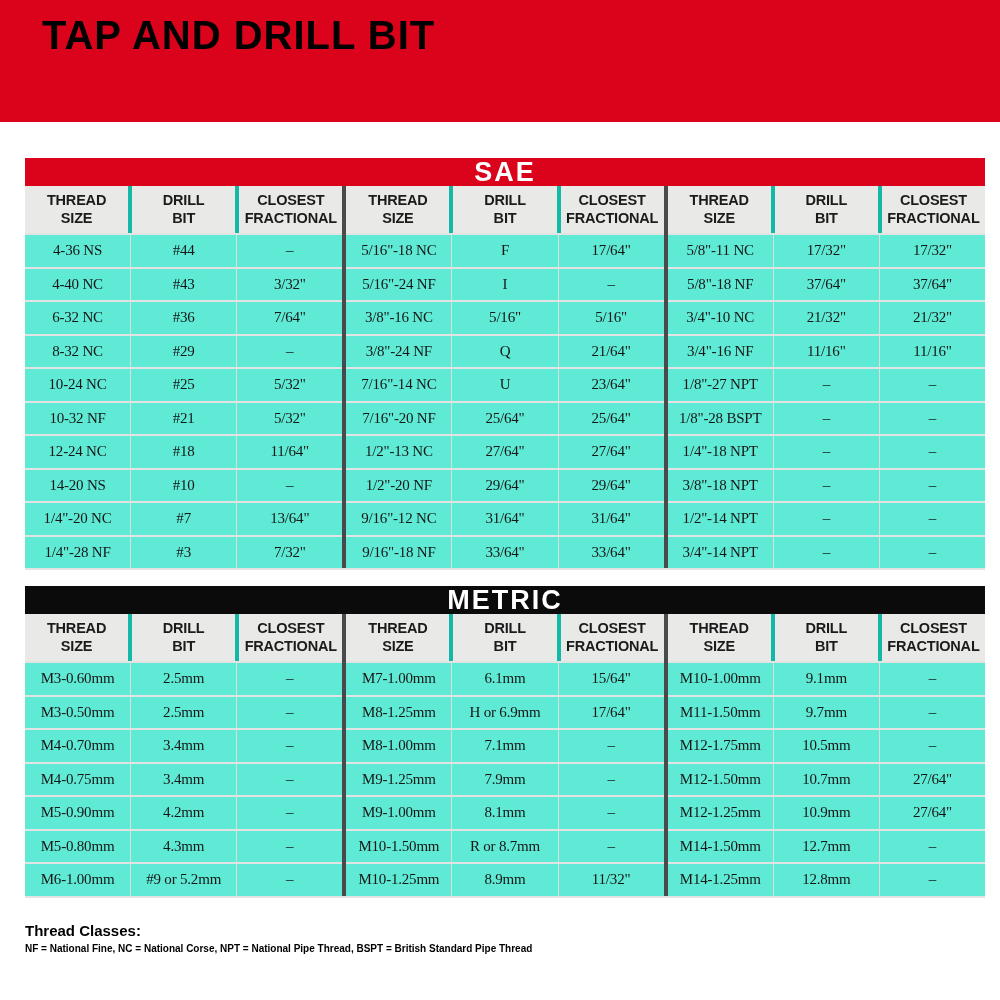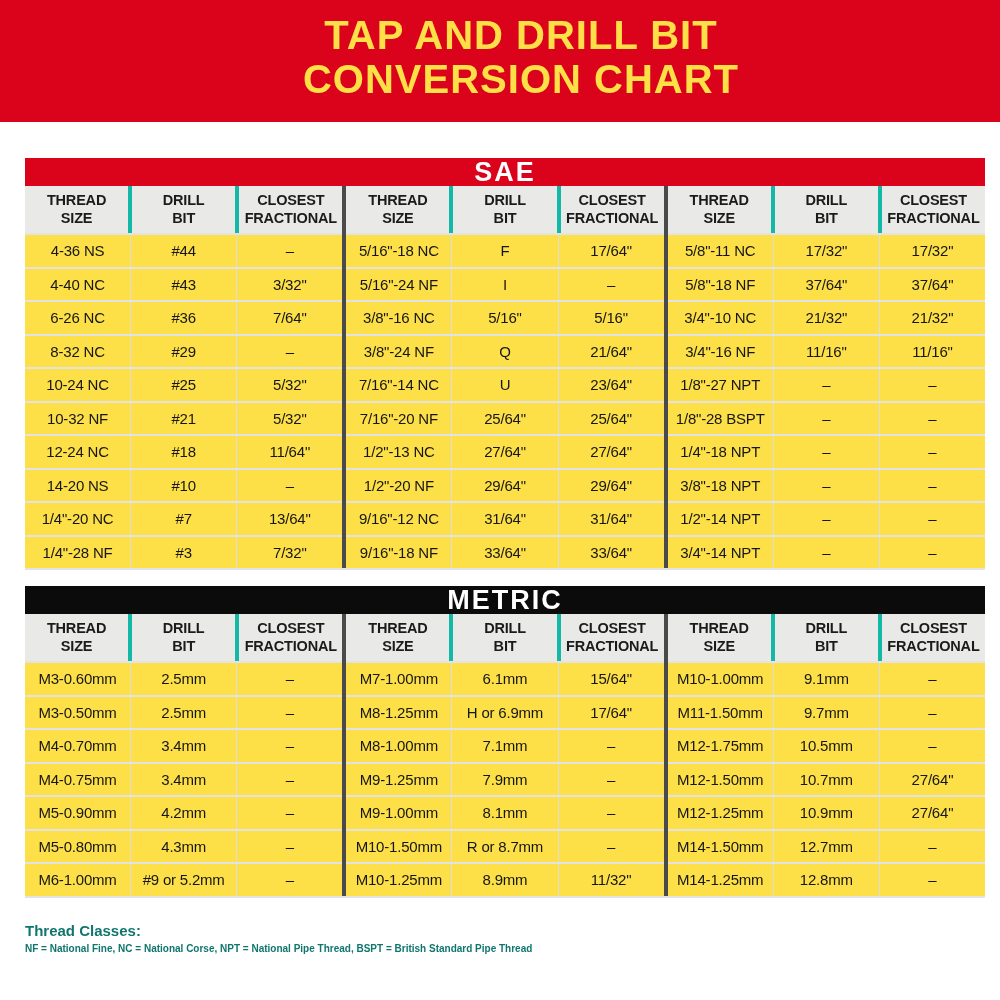--- a/index.html
+++ b/index.html
@@ -13,22 +13,22 @@
   }
   *{box-sizing:content-box;}
   html,body{margin:0;padding:0;}
   body{
     width:1000px;height:1000px;background:#fff;overflow:hidden;
     font-family:"Liberation Sans",sans-serif;
   }
   
   .banner{height:122px;background:var(--red);}
   .banner-title{
-    padding:13px 0 0 42px;color:#fde047;font-weight:bold;
-    font-size:40px;line-height:1.1;letter-spacing:1px;text-align:center;
+    padding:13px 0 0 42px;color:#000000;font-weight:bold;
+    font-size:40px;line-height:1.1;letter-spacing:1px;
   }
   
   .wrap{margin:0 15px 0 25px;width:960px;}
   .sae-section{margin-top:36px;}
   .metric-section{margin-top:16px;}
   .band{
     height:28px;display:flex;align-items:center;justify-content:center;
     color:#fff;font-weight:bold;font-size:27px;letter-spacing:2px;
   }
   .band-red{background:var(--red);}
@@ -36,38 +36,37 @@
   .tbl{display:flex;border-bottom:2px solid var(--row-sep);}
   .tgroup{flex:1;min-width:0;}
   .tgroup + .tgroup{border-left:4px solid var(--group-sep);}
   .hrow{display:flex;height:47px;background:var(--hdr-bg);}
   .hcell{
     flex:1;display:flex;flex-direction:column;justify-content:center;align-items:center;
     font-weight:bold;font-size:14.5px;line-height:1.22;color:#1b1b1b;letter-spacing:-0.2px;
     min-width:0;
   }
   .hcell + .hcell{border-left:4px solid #14b8a6;}
-  .drow{display:flex;height:31.5px;border-top:2px solid var(--row-sep);background:#fde047;}
+  .drow{display:flex;height:31.5px;border-top:2px solid var(--row-sep);background:#5eead4;font-family:Liberation Serif, serif;}
   .dcell{
     flex:1;display:flex;align-items:center;justify-content:center;
     font-size:15px;color:var(--ink);letter-spacing:-0.2px;min-width:0;white-space:nowrap;
   }
   .dcell + .dcell{border-left:1px solid var(--cell-sep);}
   
-  .footer{margin:24px 15px 0 25px;color:#0f766e;}
+  .footer{margin:24px 15px 0 25px;color:#000000;}
   .fl1{font-weight:bold;font-size:15px;line-height:1.25;}
   .fl2{font-weight:bold;font-size:10px;line-height:1.25;margin-top:3px;}
 </style>
 </head>
 <body>
 
 <div class="banner">
   <div class="banner-title">
     <span>TAP AND DRILL BIT</span><br>
-    <span>CONVERSION CHART</span>
   </div>
 </div>
 
 <div class="wrap sae-section">
   <div class="band band-red">SAE</div>
   <div class="tbl">
       <div class="tgroup">
         <div class="hrow">
           <div class="hcell">
             <div class="hline">THREAD</div>
@@ -86,21 +85,21 @@
           <div class="dcell">4-36 NS</div>
           <div class="dcell">#44</div>
           <div class="dcell">–</div>
         </div>
         <div class="drow">
           <div class="dcell">4-40 NC</div>
           <div class="dcell">#43</div>
           <div class="dcell">3/32"</div>
         </div>
         <div class="drow">
-          <div class="dcell">6-26 NC</div>
+          <div class="dcell">6-32 NC</div>
           <div class="dcell">#36</div>
           <div class="dcell">7/64"</div>
         </div>
         <div class="drow">
           <div class="dcell">8-32 NC</div>
           <div class="dcell">#29</div>
           <div class="dcell">–</div>
         </div>
         <div class="drow">
           <div class="dcell">10-24 NC</div>

